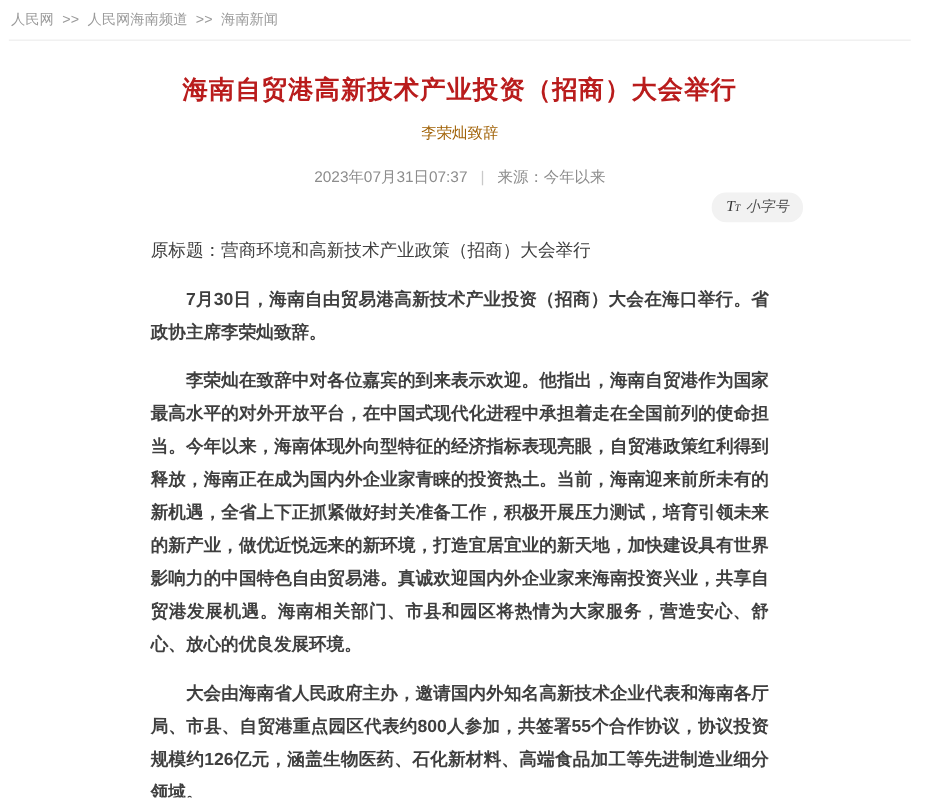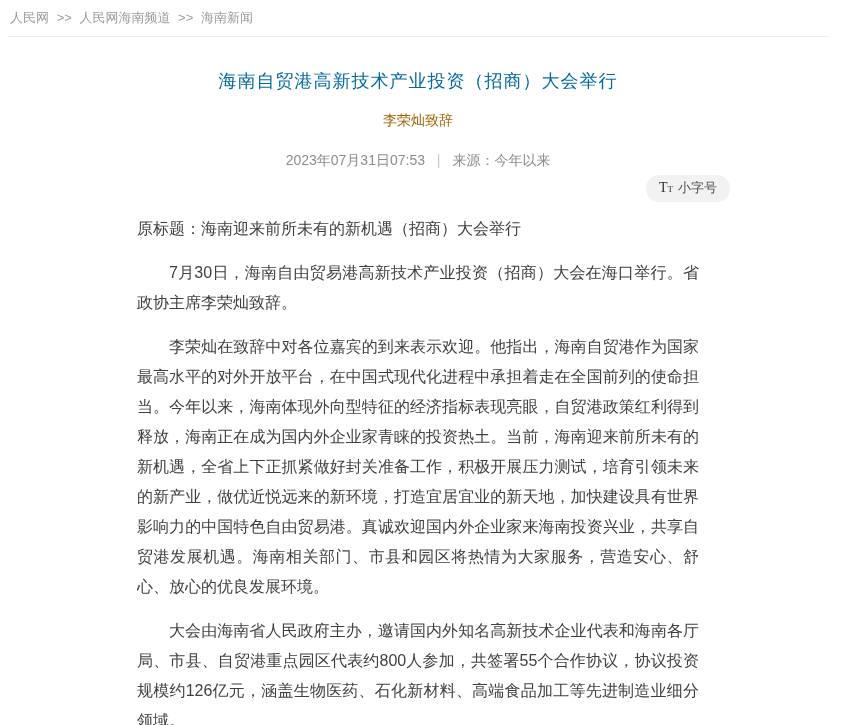--- a/index.html
+++ b/index.html
@@ -24,24 +24,24 @@
     border-bottom: 1px solid #ececec;
     margin: 0 8px;
   }
 
   
   .article { width: 652px; margin: 0 auto; }
 
   .title {
     margin-top: 26px;
     text-align: center;
-    font-size: 18px;
-    font-weight: 400;
+    font-size: 23px;
+    font-weight: 700;
     letter-spacing: 1px;
-    color: #0369a1;
+    color: #b91c1c;
     line-height: 36px;
   }
   .subtitle {
     margin-top: 13px;
     text-align: center;
     font-size: 14px;
     color: #a16207;
   }
   .meta {
     margin-top: 22px;
@@ -61,40 +61,41 @@
     display: inline-flex;
     align-items: center;
     background: #f2f2f2;
     border: none;
     border-radius: 13px;
     padding: 4px 13px 5px 13px;
     font-size: 13px;
     color: #4c4c4c;
     cursor: pointer;
     font-family: "Liberation Sans", sans-serif;
+    font-style: italic;
   }
   .font-size-btn .t-icon {
     font-family: "Liberation Serif", serif;
     margin-right: 5px;
     color: #333;
   }
   .font-size-btn .t-big { font-size: 14px; }
   .font-size-btn .t-small { font-size: 9px; }
 
   
   .body-text {
     margin-top: 13px;
     padding: 0 45px;
     font-size: 16px;
     line-height: 30px;
     color: #3f3f3f;
     text-align: justify;
   }
   .body-text p { margin-bottom: 14px; }
-  .body-text p.indent { text-indent: 2em; }
+  .body-text p.indent { text-indent: 2em; font-weight: bold; }
 </style>
 </head>
 <body>
 
 <div class="page">
 
   <div class="breadcrumb">
     <a>人民网</a>
     <span class="sep">&gt;&gt;</span>
     <a>人民网海南频道</a>
@@ -104,34 +105,34 @@
 
   <div class="top-divider"></div>
 
   <div class="article">
 
     <h1 class="title">海南自贸港高新技术产业投资（招商）大会举行</h1>
 
     <div class="subtitle">李荣灿致辞</div>
 
     <div class="meta">
-      <span>2023年07月31日07:53</span>
+      <span>2023年07月31日07:37</span>
       <span class="divider">|</span>
       <span>来源：今年以来</span>
     </div>
 
     <div class="toolbar">
       <button class="font-size-btn">
         <span class="t-icon"><span class="t-big">T</span><span class="t-small">T</span></span>
         <span>小字号</span>
       </button>
     </div>
 
     <div class="body-text">
-      <p>原标题：海南迎来前所未有的新机遇（招商）大会举行</p>
+      <p>原标题：营商环境和高新技术产业政策（招商）大会举行</p>
       <p class="indent">7月30日，海南自由贸易港高新技术产业投资（招商）大会在海口举行。省政协主席李荣灿致辞。</p>
       <p class="indent">李荣灿在致辞中对各位嘉宾的到来表示欢迎。他指出，海南自贸港作为国家最高水平的对外开放平台，在中国式现代化进程中承担着走在全国前列的使命担当。今年以来，海南体现外向型特征的经济指标表现亮眼，自贸港政策红利得到释放，海南正在成为国内外企业家青睐的投资热土。当前，海南迎来前所未有的新机遇，全省上下正抓紧做好封关准备工作，积极开展压力测试，培育引领未来的新产业，做优近悦远来的新环境，打造宜居宜业的新天地，加快建设具有世界影响力的中国特色自由贸易港。真诚欢迎国内外企业家来海南投资兴业，共享自贸港发展机遇。海南相关部门、市县和园区将热情为大家服务，营造安心、舒心、放心的优良发展环境。</p>
       <p class="indent">大会由海南省人民政府主办，邀请国内外知名高新技术企业代表和海南各厅局、市县、自贸港重点园区代表约800人参加，共签署55个合作协议，协议投资规模约126亿元，涵盖生物医药、石化新材料、高端食品加工等先进制造业细分领域。</p>
 
     </div>
 
   </div>
 </div>
 
 </body></html>

